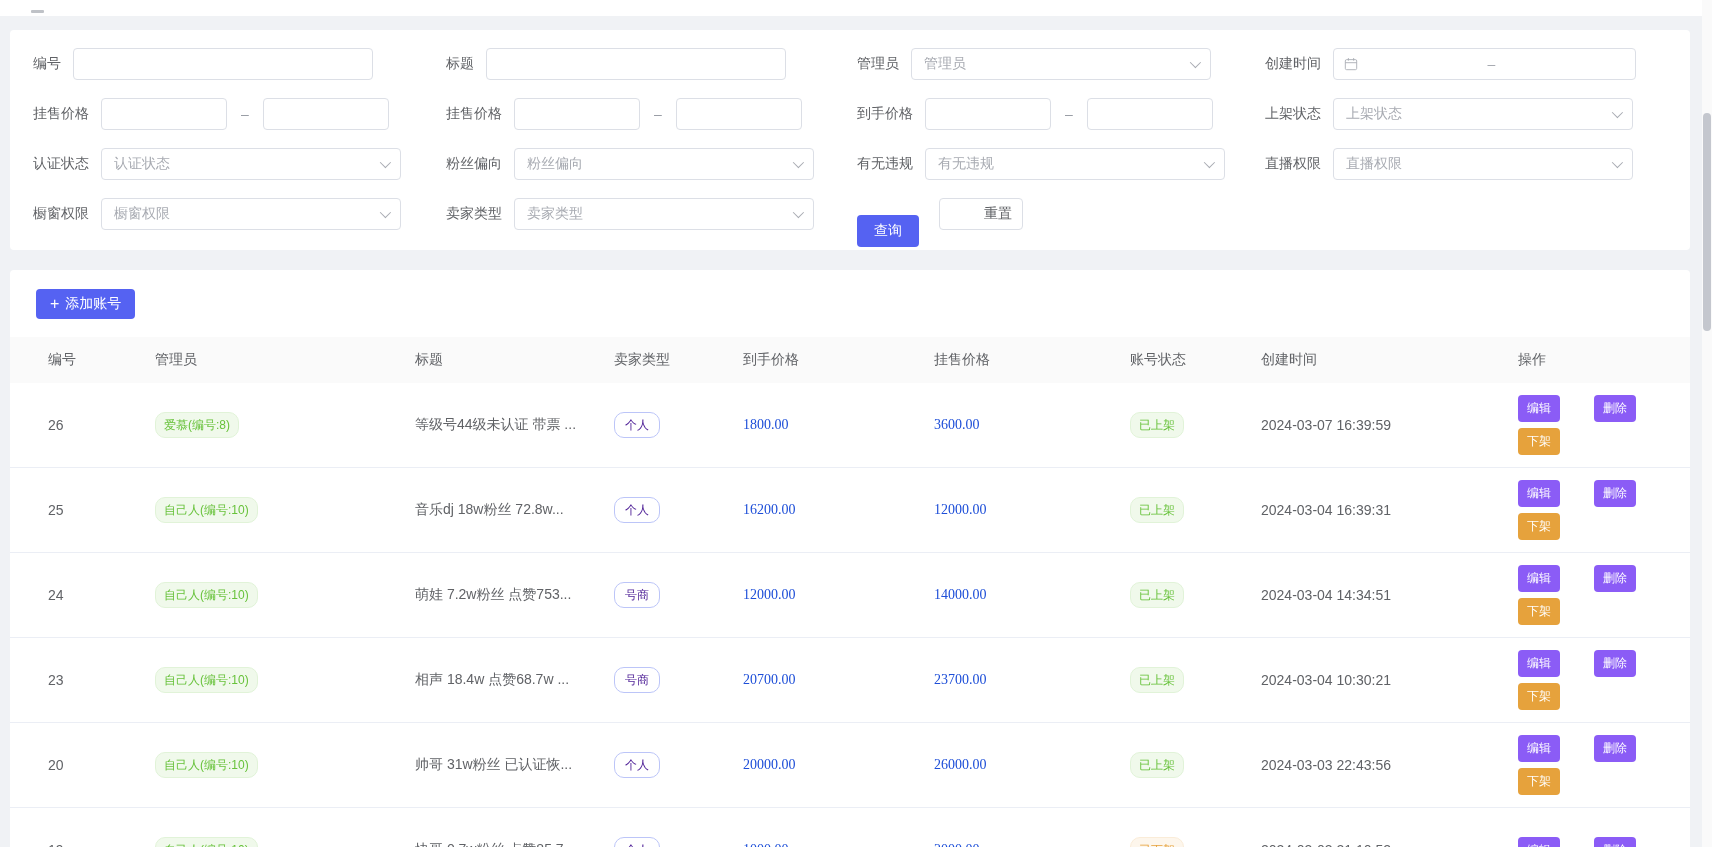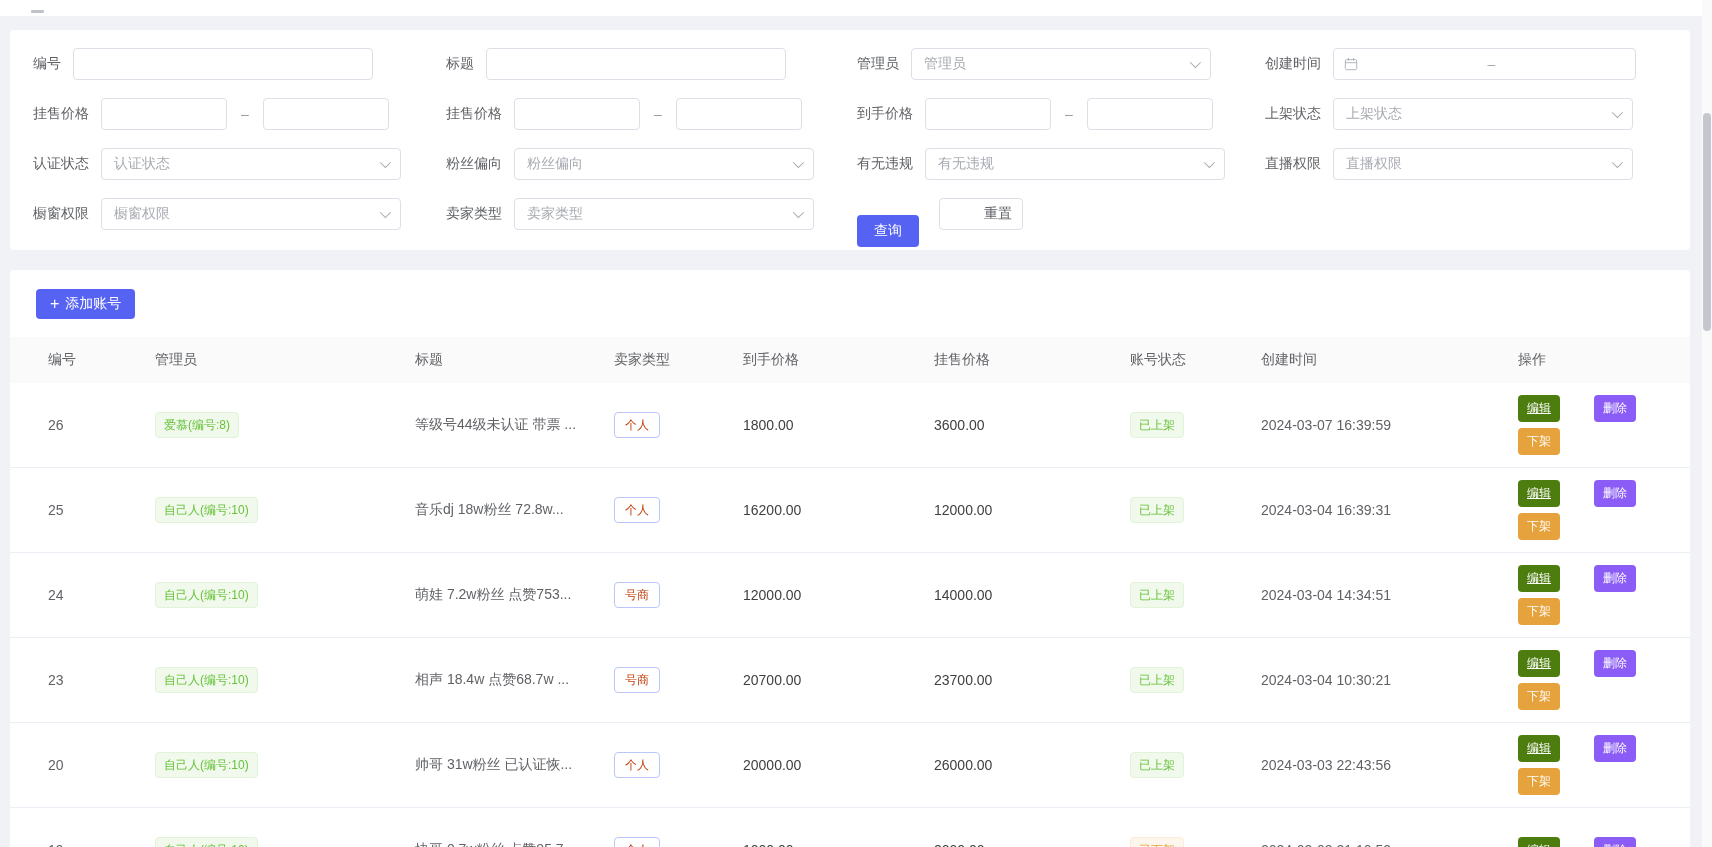--- a/index.html
+++ b/index.html
@@ -64,31 +64,31 @@
 
   .tbl { width: 100%; }
   .tr { display: grid; grid-template-columns: 107px 260px 199px 129px 191px 196px 131px 257px 1fr;
         align-items: center; padding-left: 38px; padding-right: 16px; }
   .thead-row { background: #fafafa; height: 46px; color: #606266; font-weight: 400; }
   .th { text-align: left; font-weight: 400; }
   .body-row { height: 85px; border-bottom: 1px solid #ebeef5; }
   .td { overflow: hidden; white-space: nowrap; }
 
   .tag {
-    display: inline-block; font-size: 12px; line-height: 1; border-radius: 4px; white-space: nowrap;
+    display: inline-block; font-size: 12px; line-height: 1; border-radius: 10px; white-space: nowrap;
   }
   .tag.green { background: #f0f9eb; border: 1px solid #e1f3d8; color: #67c23a; padding: 6px 8px; }
   .tag.orange { background: #fdf6ec; border: 1px solid #faecd8; color: #e6a23c; padding: 6px 8px; }
-  .tag.seller { background: #ffffff; border: 1px solid #bcc5f8; color: #c2410c; padding: 6px 10px; }
-
-  .price { color: #404040; }
+  .tag.seller { background: #ffffff; border: 1px solid #bcc5f8; color: #4c1d95; padding: 6px 10px; }
+
+  .price { color: #1d4ed8; font-family: Liberation Serif, serif; }
 
   .actions { display: flex; flex-wrap: wrap; width: 132px; column-gap: 34px; row-gap: 6px; }
   .mini { font-size: 12px; padding: 5px 9px; border-radius: 4px; color: #fff; border: none; cursor: pointer; font-family: inherit; }
-  .mini.edit { background: #4d7c0f; text-decoration: underline; }
+  .mini.edit { background: #8b5cf6; }
   .mini.del { background: #8b5cf6; }
   .mini.off { background: #e6a23c; }
 
   
   .scrollbar { position: fixed; right: 0; top: 0; width: 10px; height: 847px; background: #fafafa; }
   .scroll-thumb { position: absolute; left: 1px; top: 113px; width: 8px; height: 218px; background: #c4c7ce; border-radius: 4px; }
 </style>
 </head>
 <body>
 

